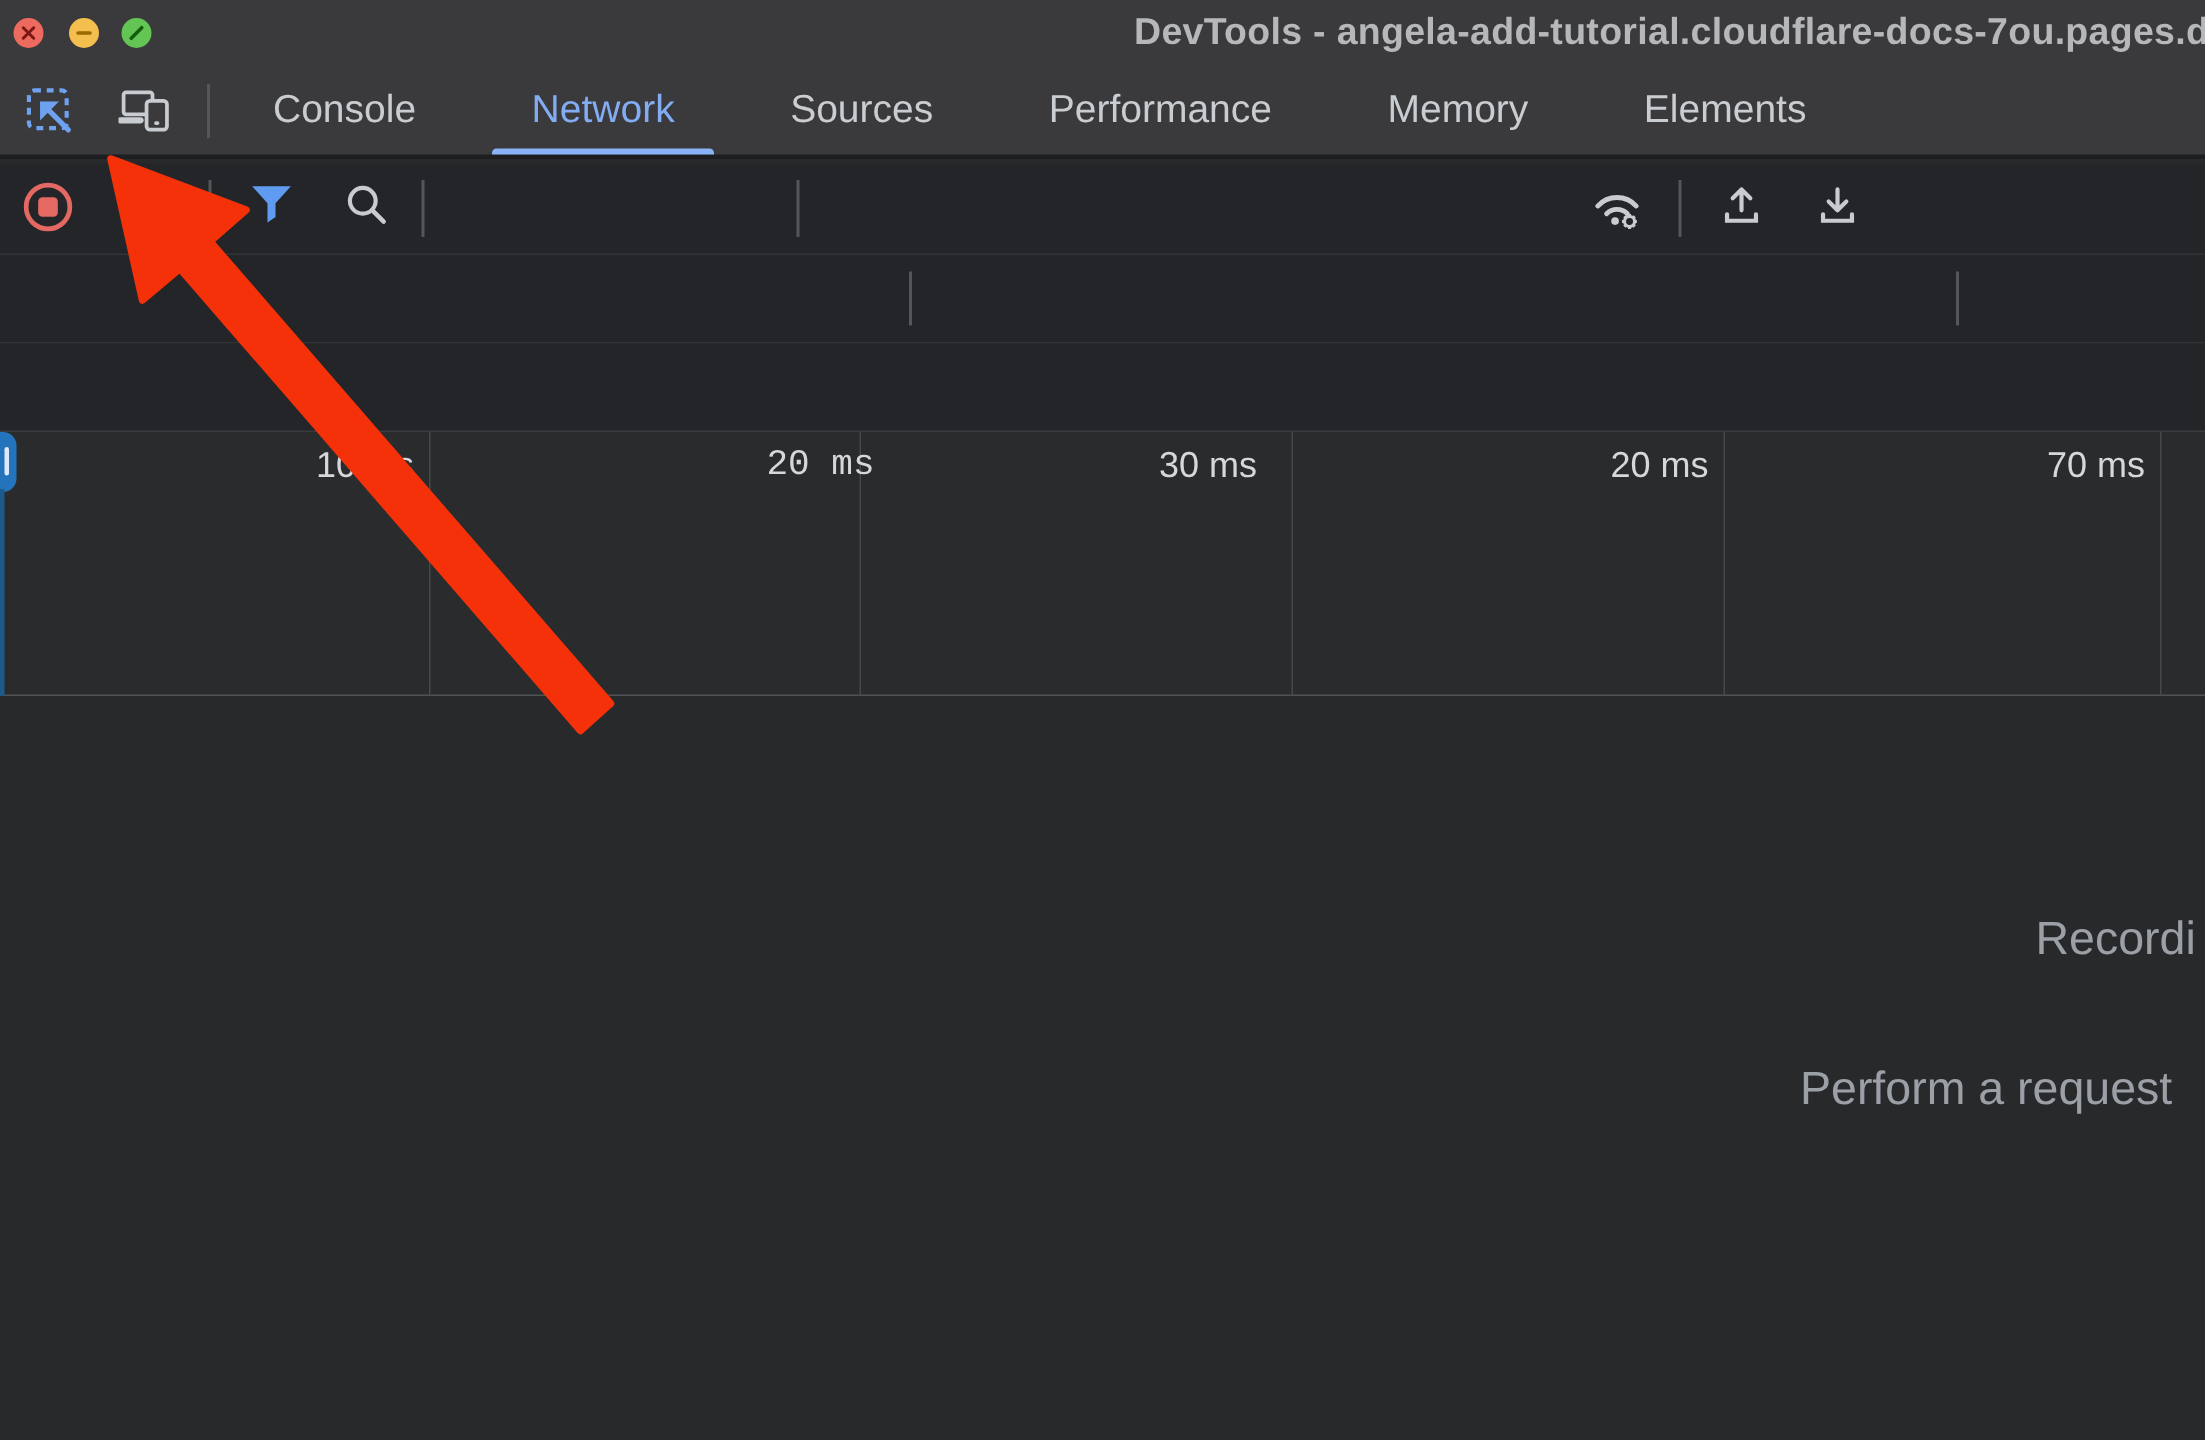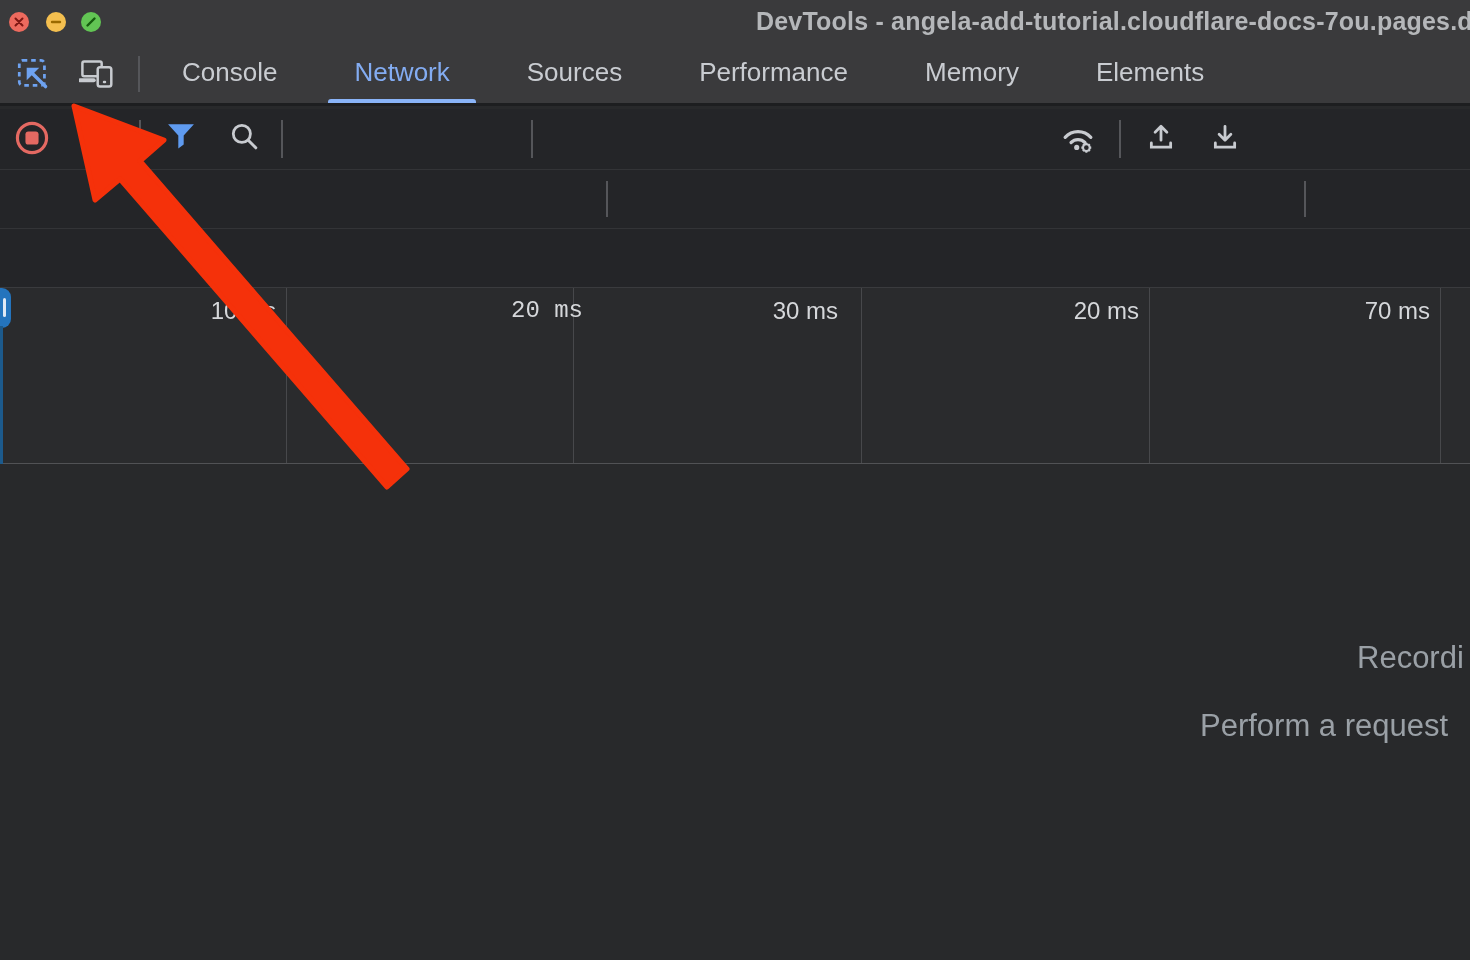--- a/index.html
+++ b/index.html
@@ -75,21 +75,21 @@
   .timeline{left:0;top:288px;width:1470px;height:176px;background:#2a2b2d;border-bottom:1px solid #515255;box-sizing:border-box;}
   .tl-div{position:absolute;top:0;bottom:0;width:1px;background:#47484b;}
   .tl-tick{position:absolute;top:9px;width:130px;text-align:right;font-size:24px;color:#d5d7da;white-space:nowrap;}
   .ov-handle{position:absolute;left:-9px;top:0px;width:20px;height:40px;border-radius:9px;background:#2474bd;}
   .ov-handle span{position:absolute;left:12px;top:10px;width:3px;height:19px;background:#dfe9f5;border-radius:2px;}
   .ov-line{position:absolute;left:0;top:38px;width:3px;height:138px;background:#1c5a8c;}
 
   
   .main{left:0;top:464px;width:1470px;height:496px;background:#28292b;}
   .empty-line{position:absolute;white-space:nowrap;font-size:31px;color:#9aa0a6;}
-  .empty-1{left:1357px;top:640px;}
+  .empty-1{left:1357px;top:608px;}
   .empty-2{left:1200px;top:708px;}
 
   
   .arrow-overlay{left:0;top:0;width:1470px;height:960px;z-index:60;pointer-events:none;}
 
   svg{display:block;}
 </style>
 </head>
 <body>
 

